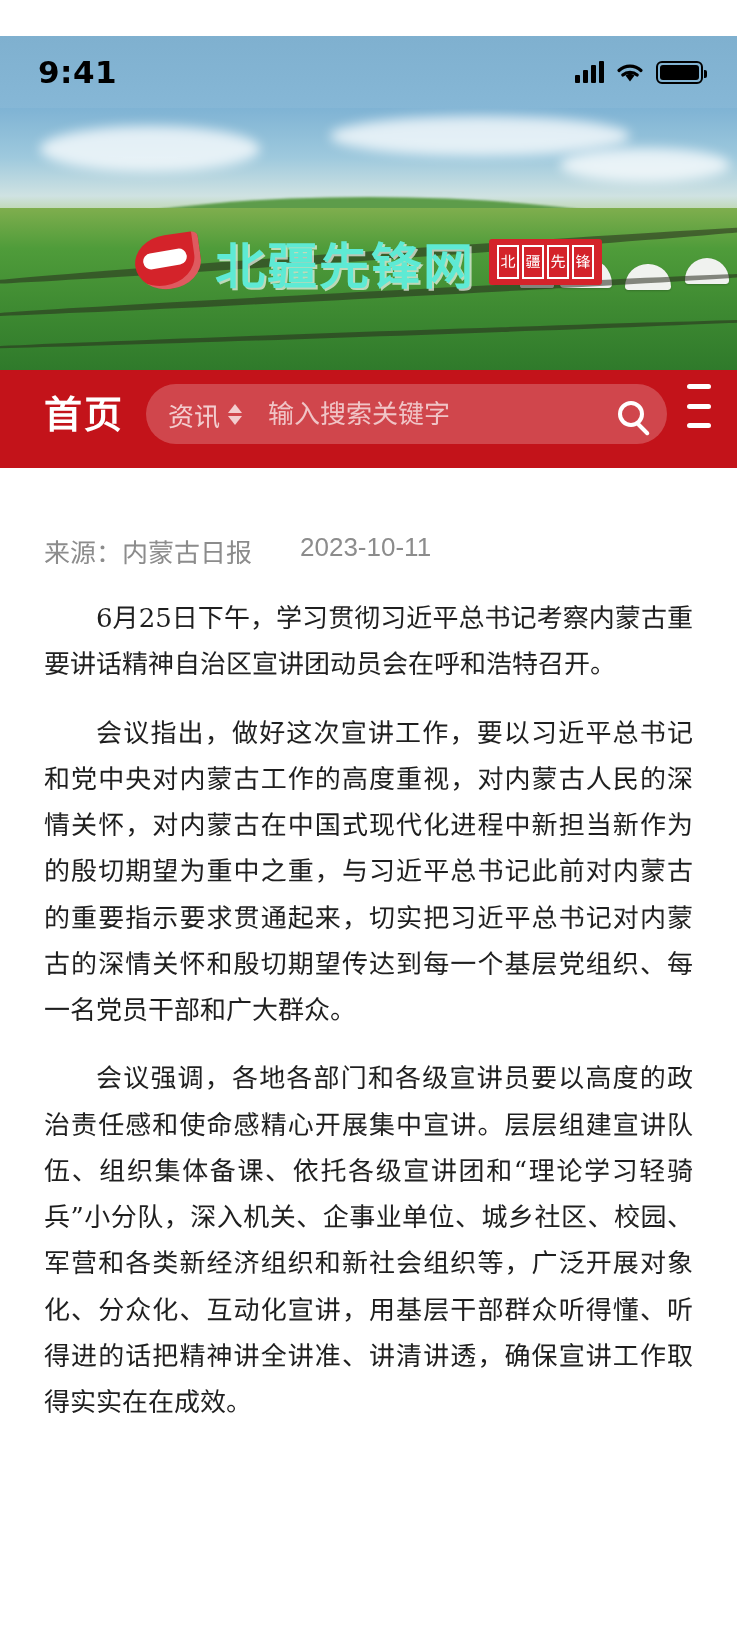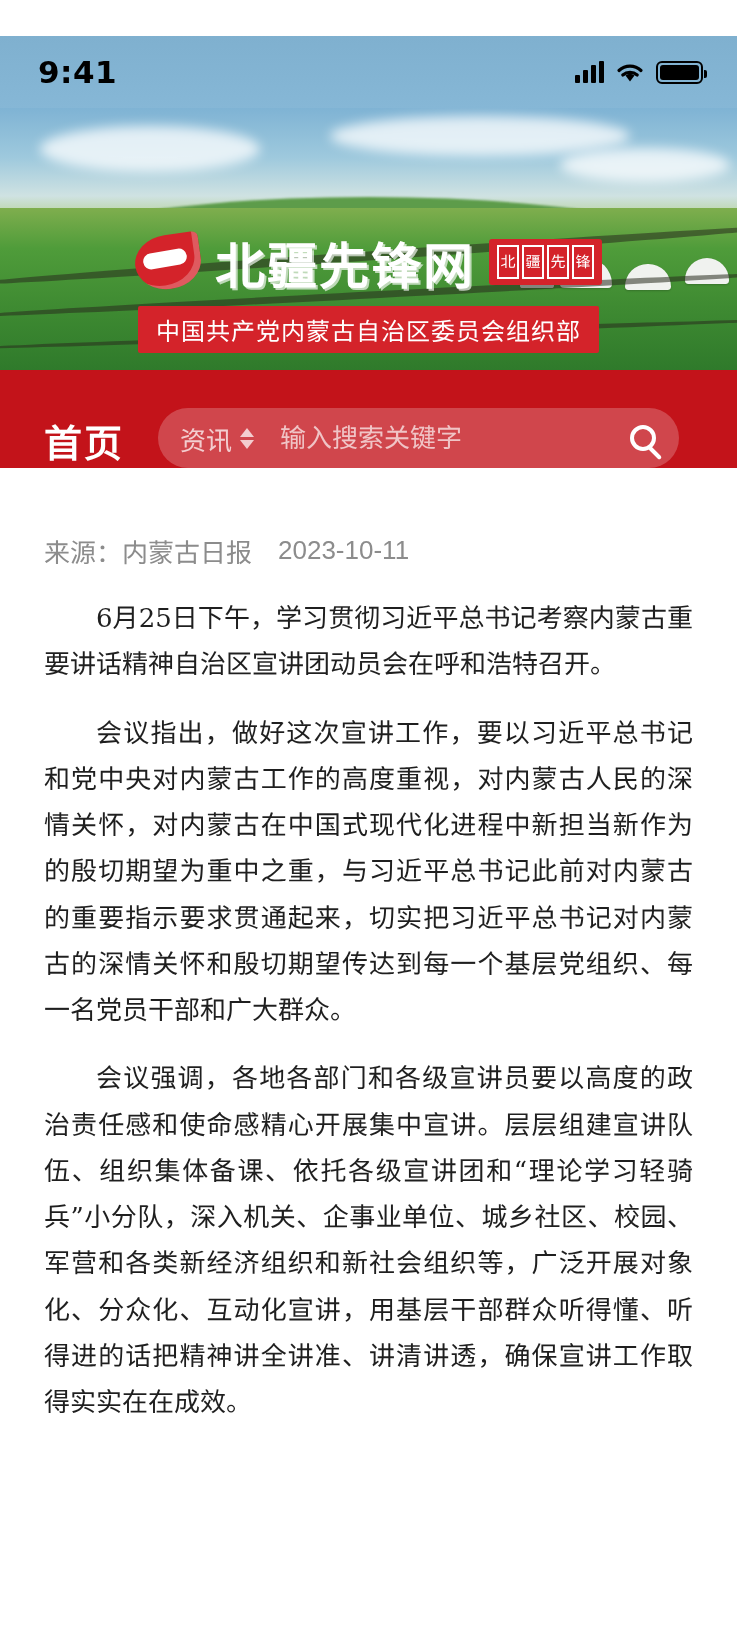--- a/index.html
+++ b/index.html
@@ -163,21 +163,21 @@
     position: absolute;
     left: 8px; top: 16px; width: 44px; height: 16px;
     background: #fff;
     border-radius: 12px;
     transform: rotate(-10deg);
   }
   .logo-text {
     font-family: Liberation Sans, sans-serif;
     font-size: 50px;
     font-weight: 700;
-    color: #ffffff;
+    color: #5eead4;
     letter-spacing: 2px;
     text-shadow: 2px 2px 0 rgba(255,255,255,.65);
     white-space: nowrap;
   }
   .logo-seal {
     display: flex;
     gap: 3px;
     background: #d4232a;
     padding: 6px 8px;
     border-radius: 3px;
@@ -201,23 +201,23 @@
     padding: 6px 18px;
     border-radius: 2px;
     white-space: nowrap;
   }
 
   
   .navbar {
     height: 98px;
     background: #c3131a;
     display: flex;
-    align-items: flex-end;
-    padding: 0 26px 0 44px;
-    gap: 18px;
+    align-items: flex-start;
+    padding: 14px 26px 0 44px;
+    gap: 6px;
   }
   .nav-home {
     color: #fff;
     font-size: 38px;
     font-weight: 700;
     letter-spacing: 2px;
     white-space: nowrap;
   }
   .search-shell {
     flex: 1;
@@ -301,22 +301,22 @@
     font-size: 43px;
     line-height: 1.32;
     font-weight: 700;
     color: #1a1a1a;
     letter-spacing: 0.5px;
     font-family: "Liberation Sans", "DejaVu Sans", sans-serif;
   }
   .article-meta {
     margin-top: 26px;
     display: flex;
-    align-items: center;
-    gap: 26px;
+    align-items: flex-start;
+    gap: 48px;
     color: #8c8c8c;
     font-size: 26px;
   }
   .article-body {
     margin-top: 26px;
   }
   .article-body p {
     font-size: 26px;
     line-height: 1.78;
     color: #1f1f1f;
@@ -375,21 +375,20 @@
             <span class="swoosh"></span>
         </span>
         <span class="logo-text">北疆先锋网</span>
         <span class="logo-seal">
           <span>北</span>
           <span>疆</span>
           <span>先</span>
           <span>锋</span>
         </span>
       </div>
-      <div class="logo-sub">中国共产党内蒙古自治区委员会组织部</div>
     </div>
   </div>
 
   <div class="navbar">
     <div class="nav-home">首页</div>
     <div class="search-shell">
       <div class="search-cat">
         <span>资讯</span>
         <span class="cat-arrows">
           <i class="up"></i>

